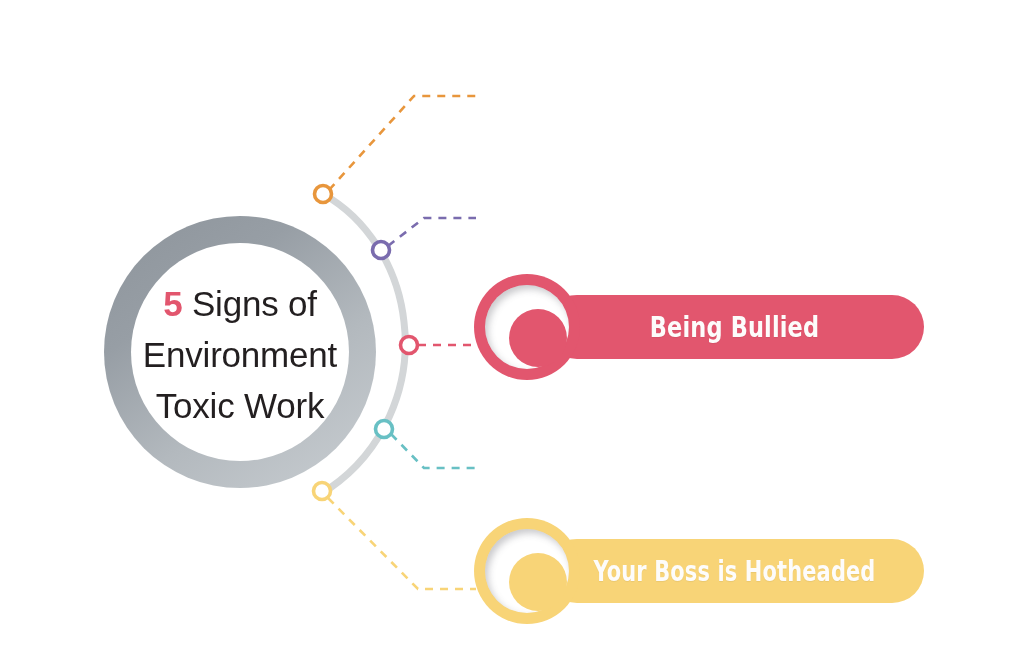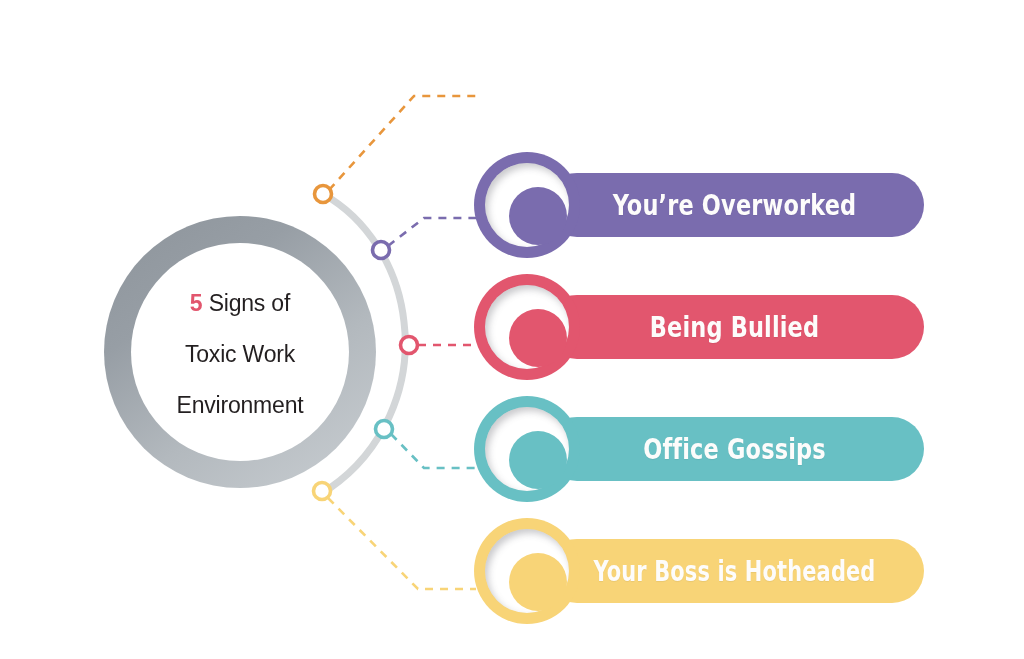--- a/index.html
+++ b/index.html
@@ -41,21 +41,21 @@
     left: 27px; top: 27px;
     width: 218px; height: 218px;
     border-radius: 50%;
     background: #ffffff;
   }
   .hub-text {
     position: absolute;
     left: 18px; top: 62px;
     width: 236px;
     text-align: center;
-    font-size: 23px;
+    font-size: 35px;
     line-height: 51px;
     color: #231f20;
     letter-spacing: -0.2px;
   }
   .hub-text .num {
     color: #E2566E;
     font-weight: bold;
   }
   .hub-text .ln { display: block; white-space: nowrap; }
 
@@ -147,55 +147,37 @@
   </svg>
 
   <div class="hub">
     <div class="hub-ring">
       <div class="hub-ring-inner"></div>
     </div>
     <div class="hub-text">
       <span class="ln">
         <span class="num">5</span><span> Signs of</span>
       </span>
+      <span class="ln">Environment</span>
       <span class="ln">Toxic Work</span>
-      <span class="ln">Environment</span>
     </div>
   </div>
 
 
-  <div class="row" id="row-1">
-    <div class="bar" style="background: rgb(122, 108, 174);"></div>
-    <div class="bar-label">You’re Overworked</div>
-    <div class="badge" style="background: rgb(122, 108, 174);">
-      <div class="badge-gap">
-        <div class="badge-dot" style="background: rgb(122, 108, 174);"></div>
-      </div>
-    </div>
-  </div>
 
   <div class="row" id="row-2">
     <div class="bar" style="background: rgb(226, 86, 110);"></div>
     <div class="bar-label">Being Bullied</div>
     <div class="badge" style="background: rgb(226, 86, 110);">
       <div class="badge-gap">
         <div class="badge-dot" style="background: rgb(226, 86, 110);"></div>
       </div>
     </div>
   </div>
 
-  <div class="row" id="row-3">
-    <div class="bar" style="background: rgb(104, 192, 196);"></div>
-    <div class="bar-label">Office Gossips</div>
-    <div class="badge" style="background: rgb(104, 192, 196);">
-      <div class="badge-gap">
-        <div class="badge-dot" style="background: rgb(104, 192, 196);"></div>
-      </div>
-    </div>
-  </div>
 
   <div class="row" id="row-4">
     <div class="bar" style="background: rgb(248, 212, 119);"></div>
     <div class="bar-label">Your Boss is Hotheaded</div>
     <div class="badge" style="background: rgb(248, 212, 119);">
       <div class="badge-gap">
         <div class="badge-dot" style="background: rgb(248, 212, 119);"></div>
       </div>
     </div>
   </div>

